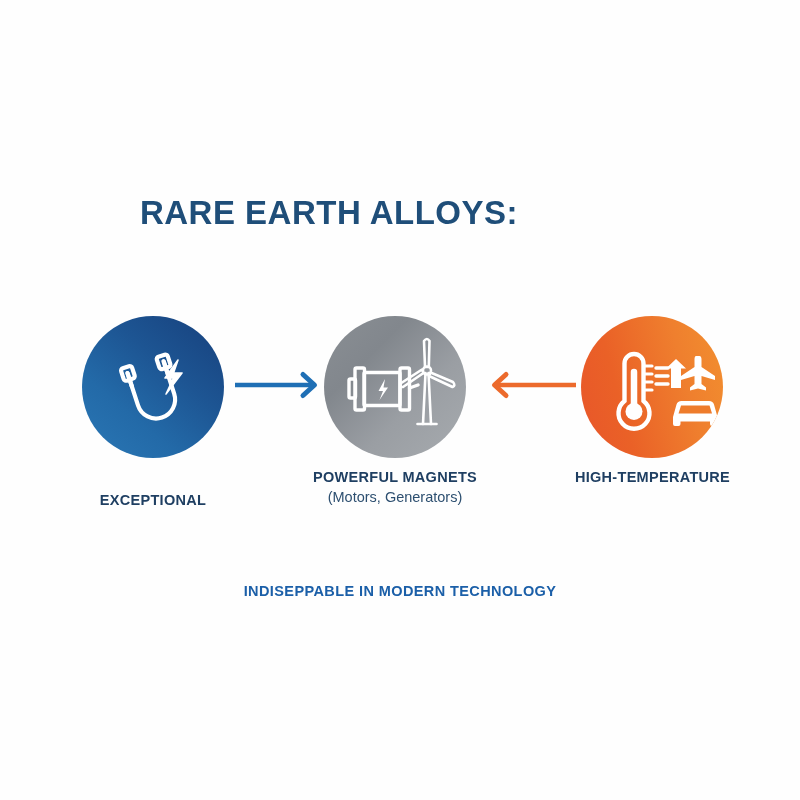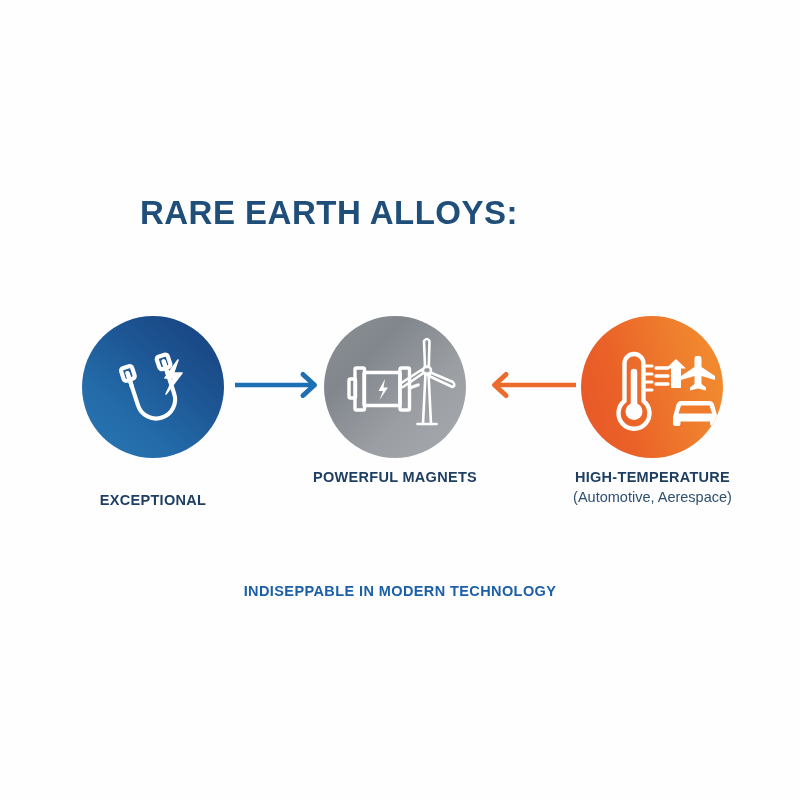--- a/index.html
+++ b/index.html
@@ -242,22 +242,22 @@
       <path d="M28 6.5 L16.5 17 L28 27.5" fill="none" stroke="#ec6a2c" stroke-width="5" stroke-linecap="round" stroke-linejoin="round"></path>
     </svg>
   </div>
 
   <div class="caption c1">
     <div class="main">EXCEPTIONAL</div>
   </div>
 
   <div class="caption c2">
     <div class="main">POWERFUL MAGNETS</div>
+    <div class="sub">(Motors, Generators)</div>
   </div>
 
   <div class="caption c3">
     <div class="main">HIGH-TEMPERATURE</div>
-    <div class="sub">(Automotive, Aerespace)</div>
   </div>
 
   <div class="footer">INDISEPPABLE IN MODERN TECHNOLOGY</div>
 
 </div>
 
 </body></html>

